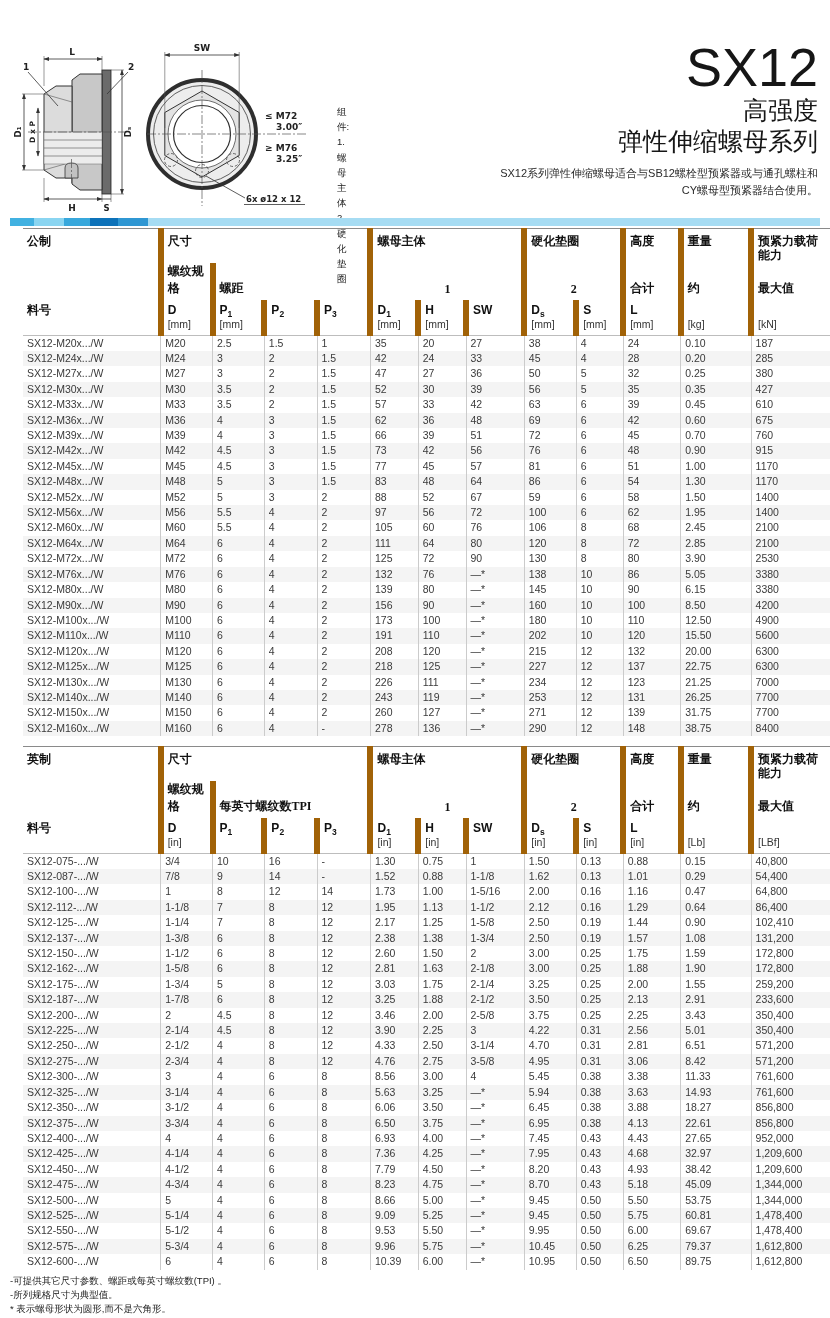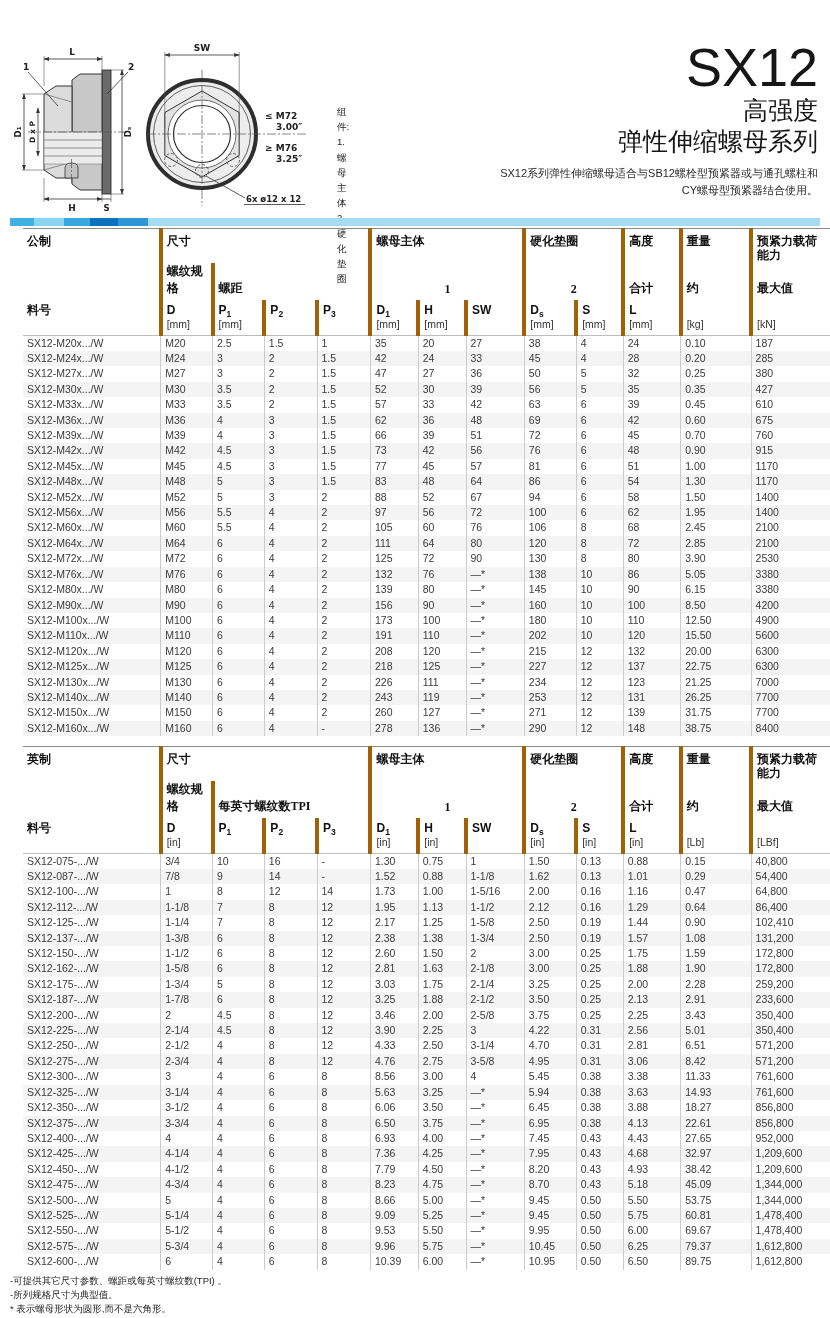--- a/index.html
+++ b/index.html
@@ -34,21 +34,21 @@
   col.c10{width:7.1%}col.c11{width:8.7%}col.c12{width:10.1%}
   thead{border-bottom:1px solid #bdbdbd;}
   th{font-weight:bold;text-align:left;color:#111;}
   .r1 th{font-size:12px;padding:6px 4px 0;height:26px;vertical-align:top;line-height:1.15;}
   .r2 th{font-size:12px;padding:0 4px 3px;height:19px;vertical-align:bottom;font-family:Liberation Serif, serif;}
   .r2 th.ctr{text-align:center;}
   .r3 th{padding:3px 4px 4px;vertical-align:top;}
   .r3 .sym{font-size:12px;height:14px;line-height:14px;}
   .r3 .sym sub{font-size:8.5px;}
   .r3 .unit{font-size:10.5px;font-weight:normal;color:#333;height:13px;line-height:13px;margin-top:1px;}
-  th.bl{border-left:4px solid #a16207;margin-left:12px;}
+  th.bl{border-left:6px solid #a16207;margin-left:12px;}
   tbody td{font-size:10.5px;color:#3a3a3a;padding:1px 4px;line-height:13.4px;white-space:nowrap;overflow:hidden;}
   tbody td+td{border-left:1px solid #cbcbcb;}
   tbody tr:nth-child(even){background:#f4f4f4;}
 
   
   .footnotes{position:absolute;left:10px;top:1274px;font-size:9.5px;line-height:1.45;color:#222;}
 </style>
 </head>
 <body>
 
@@ -416,21 +416,21 @@
           </tr>
           <tr>
             <td class="part">SX12-M52x.../W</td>
             <td class="num">M52</td>
             <td class="num">5</td>
             <td class="num">3</td>
             <td class="num">2</td>
             <td class="num">88</td>
             <td class="num">52</td>
             <td class="num">67</td>
-            <td class="num">94</td>
+            <td class="num">59</td>
             <td class="num">6</td>
             <td class="num">58</td>
             <td class="num">1.50</td>
             <td class="num">1400</td>
           </tr>
           <tr>
             <td class="part">SX12-M56x.../W</td>
             <td class="num">M56</td>
             <td class="num">5.5</td>
             <td class="num">4</td>
@@ -876,21 +876,21 @@
             <td class="num">1-3/4</td>
             <td class="num">5</td>
             <td class="num">8</td>
             <td class="num">12</td>
             <td class="num">3.03</td>
             <td class="num">1.75</td>
             <td class="num">2-1/4</td>
             <td class="num">3.25</td>
             <td class="num">0.25</td>
             <td class="num">2.00</td>
-            <td class="num">2.28</td>
+            <td class="num">1.55</td>
             <td class="num">259,200</td>
           </tr>
           <tr>
             <td class="part">SX12-187-.../W</td>
             <td class="num">1-7/8</td>
             <td class="num">6</td>
             <td class="num">8</td>
             <td class="num">12</td>
             <td class="num">3.25</td>
             <td class="num">1.88</td>

